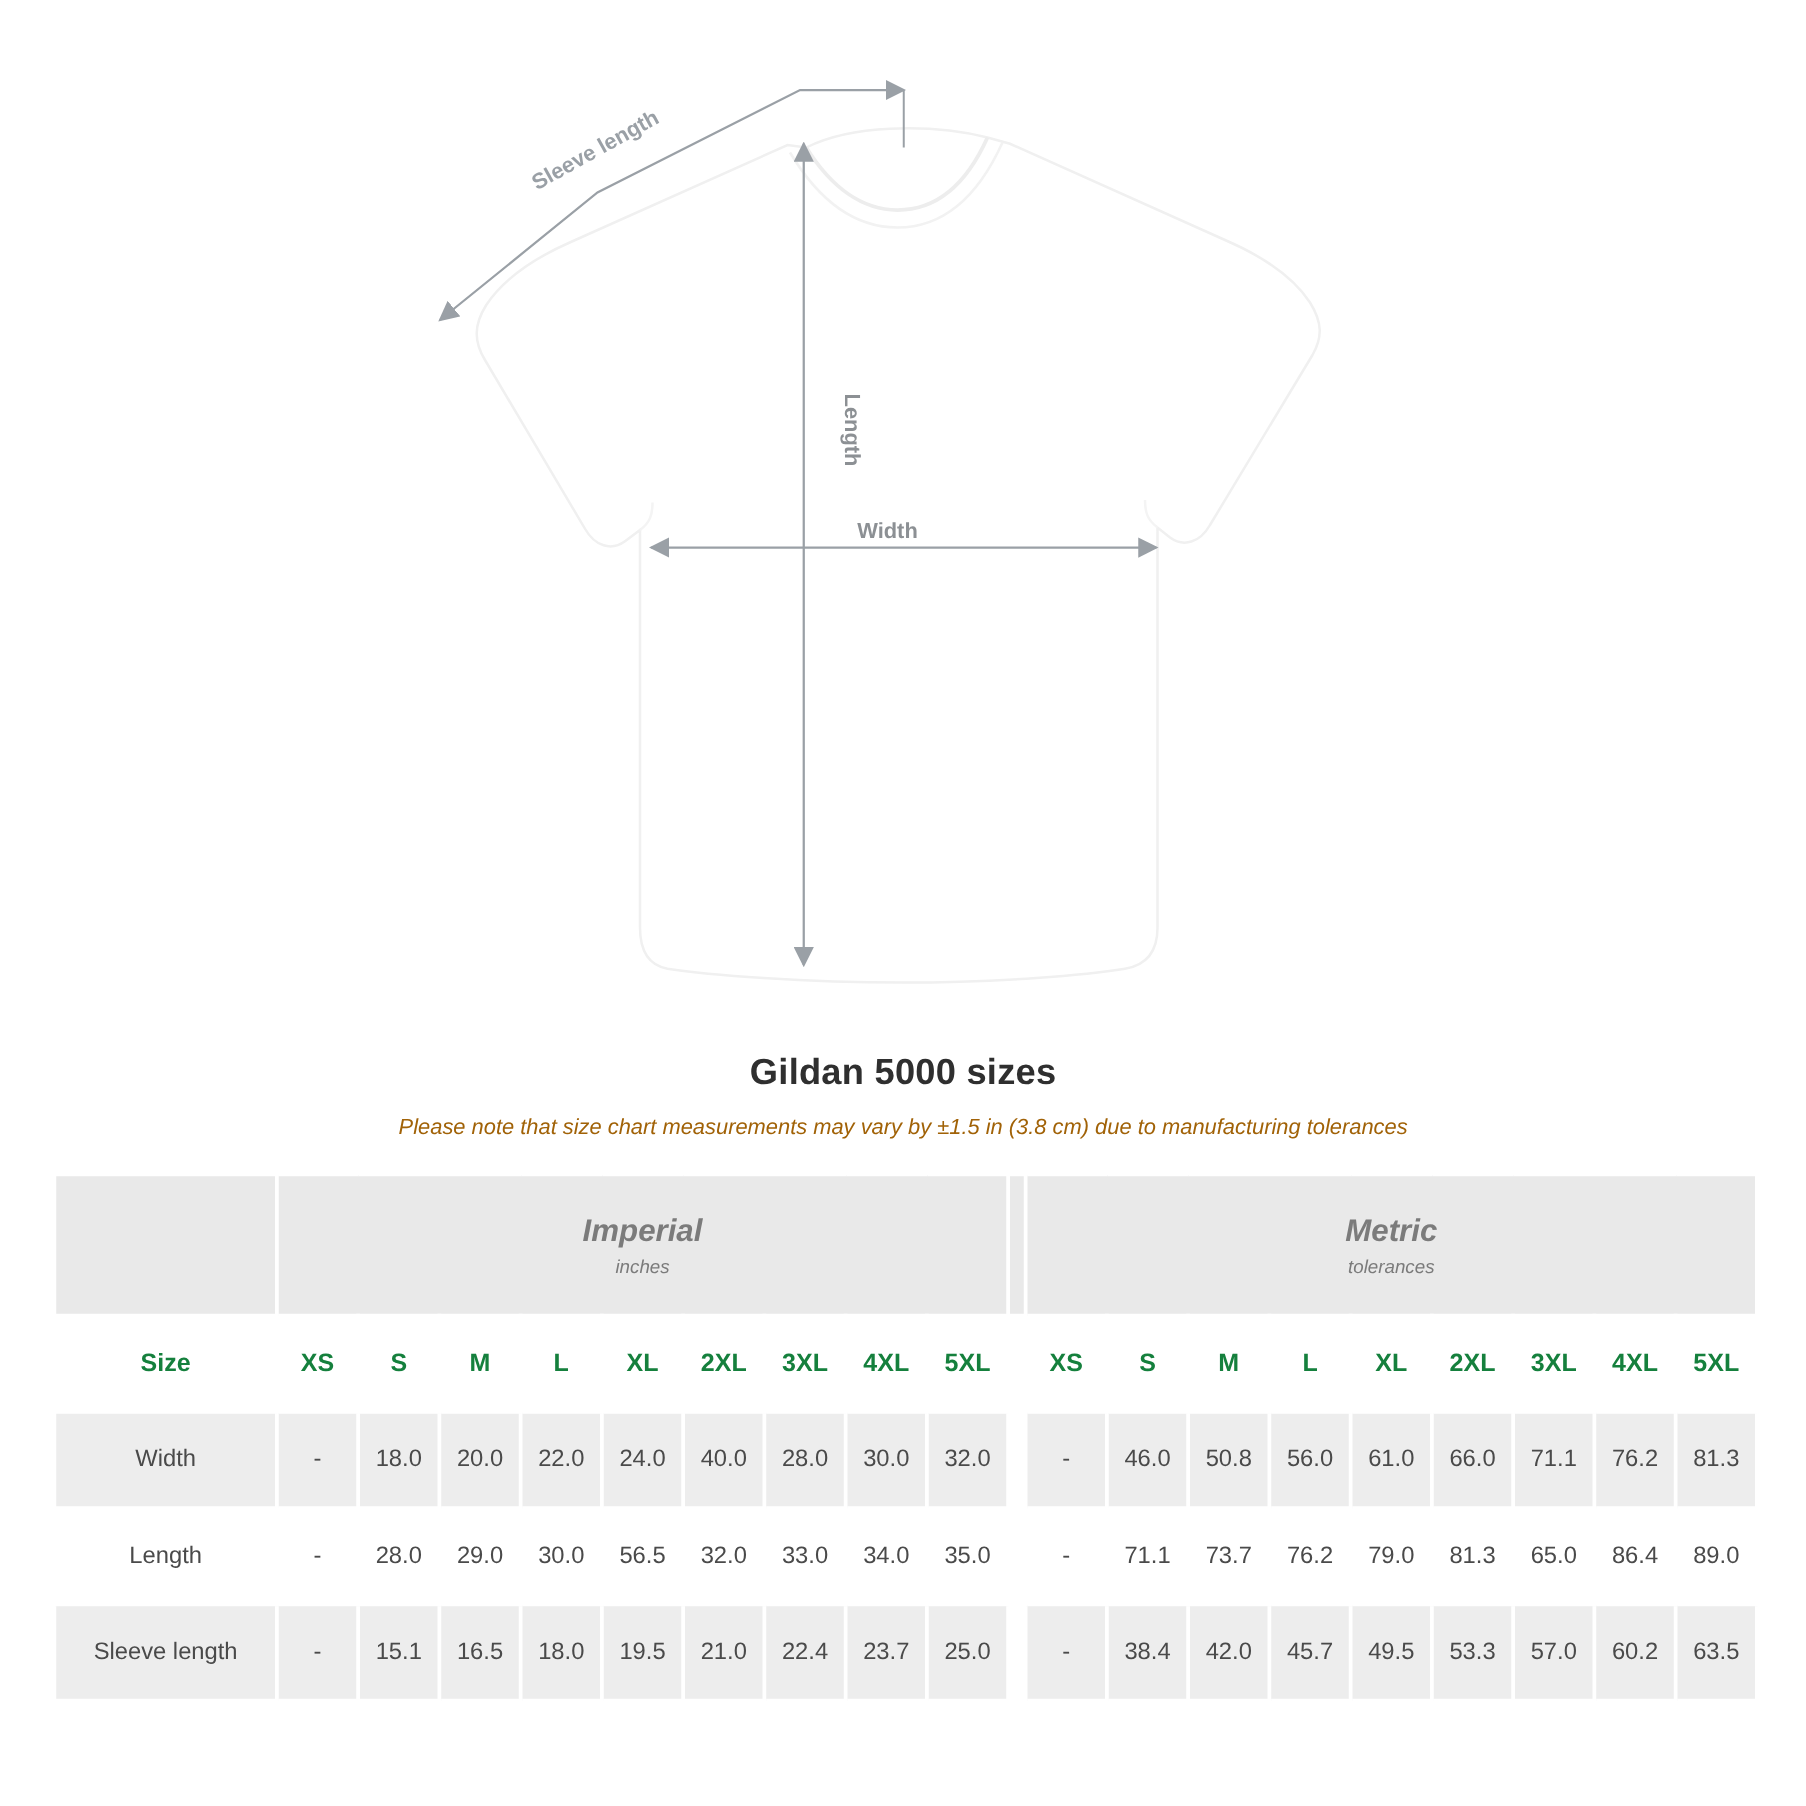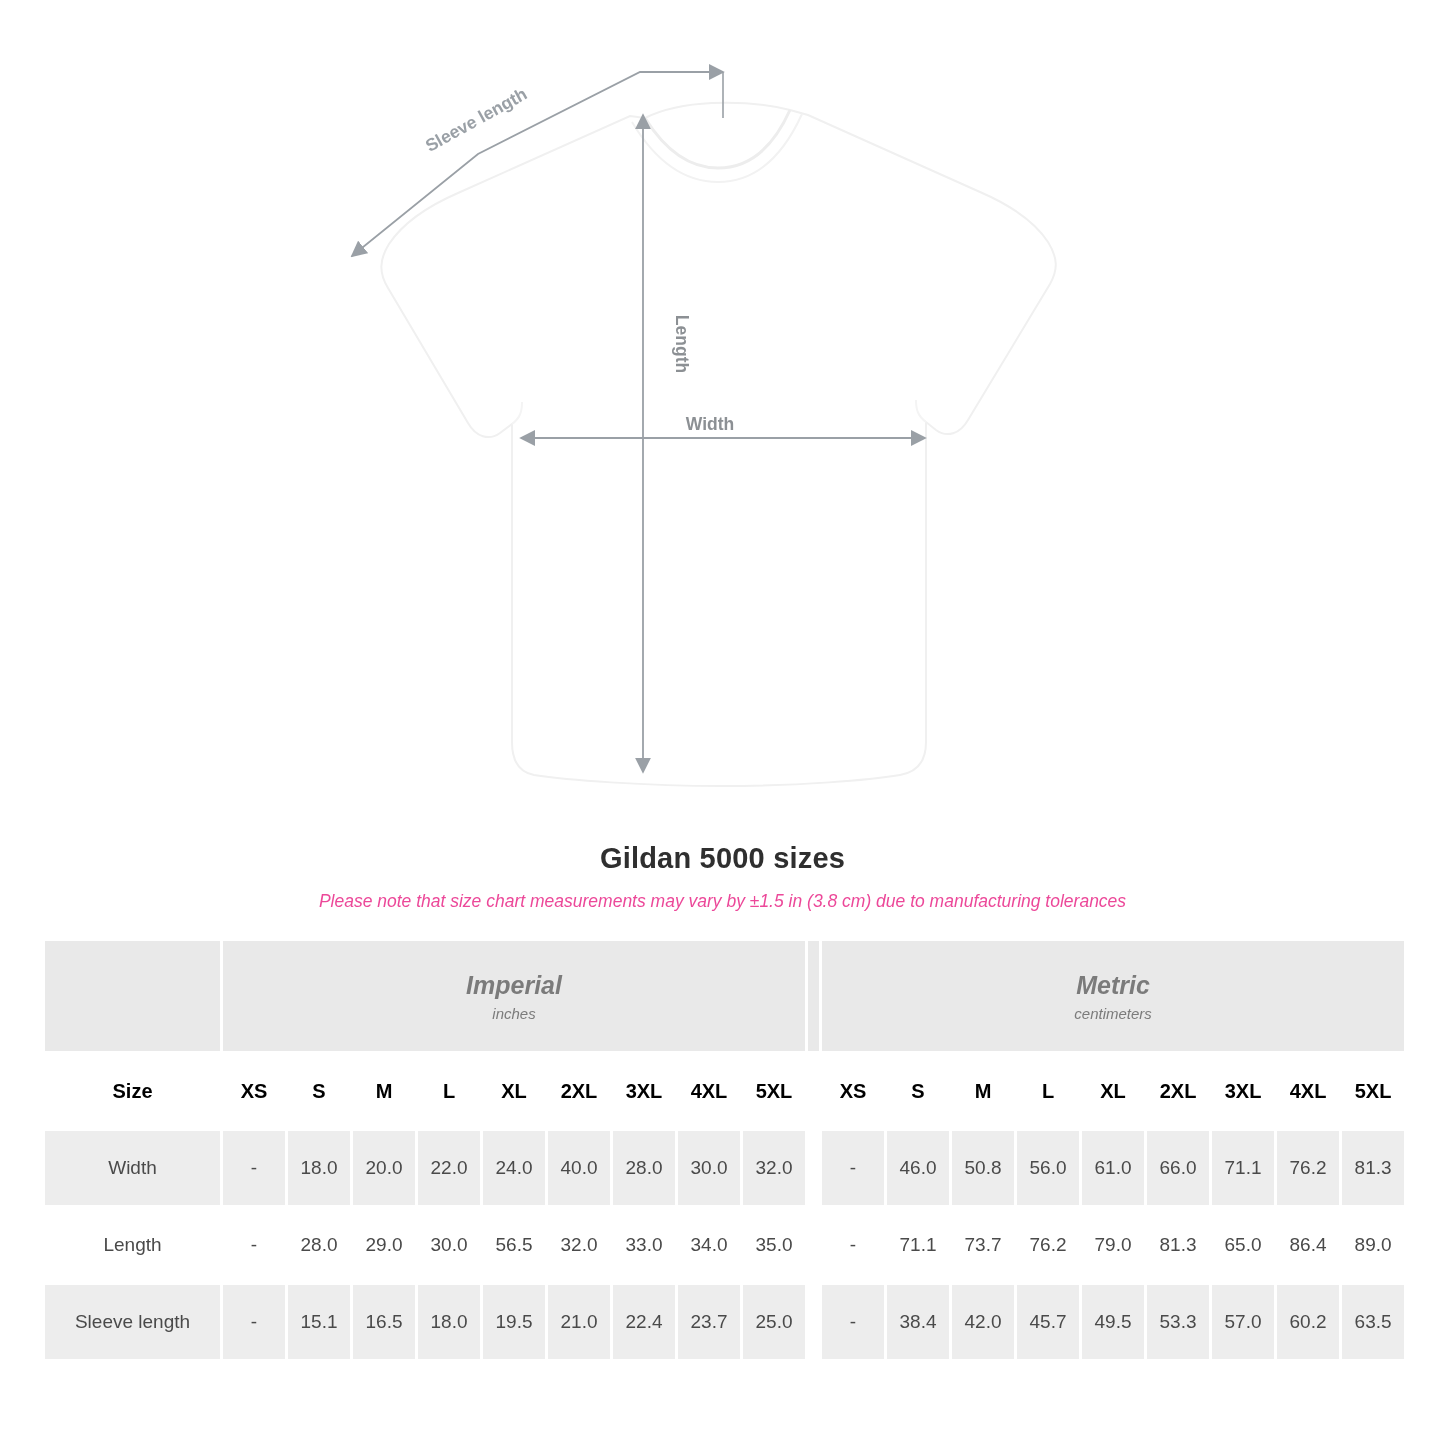--- a/index.html
+++ b/index.html
@@ -39,21 +39,21 @@
     font-size: 29px;
     font-weight: bold;
     color: #2f2f2f;
     letter-spacing: 0.2px;
     margin-top: 11px;
   }
   .chart-note {
     margin-top: 16px;
     font-size: 17.5px;
     font-style: italic;
-    color: #ec4899;
+    color: #a16207;
   }
 
   
   .table-wrap {
     margin: 26px 42px 0 42px;
   }
   table.size-table {
     border-collapse: collapse;
     width: 1361px;
     table-layout: fixed;
@@ -86,21 +86,21 @@
     margin-top: 4px;
   }
   .blank-head {
     background: #e9e9e9;
   }
   tr.head-row td {
     height: 74px;
     background: #ffffff;
     font-size: 20px;
     font-weight: bold;
-    color: #000000;
+    color: #15803d;
     vertical-align: middle;
   }
   tr.head-row td.rowlabel {
     font-size: 20px;
     font-weight: bold;
   }
   tr.data-row td {
     height: 74px;
     vertical-align: middle;
   }
@@ -231,21 +231,21 @@
 
         <tr>
           <td class="blank-head unit-head"></td>
           <td class="unit-head" colspan="9">
             <div class="unit-name">Imperial</div>
             <div class="unit-sub">inches</div>
           </td>
           <td class="unit-head gap-head"></td>
           <td class="unit-head" colspan="9">
             <div class="unit-name">Metric</div>
-            <div class="unit-sub">centimeters</div>
+            <div class="unit-sub">tolerances</div>
           </td>
         </tr>
 
         <tr class="head-row">
           <td class="rowlabel">Size</td>
           <td>XS</td>
           <td>S</td>
           <td>M</td>
           <td>L</td>
           <td>XL</td>

